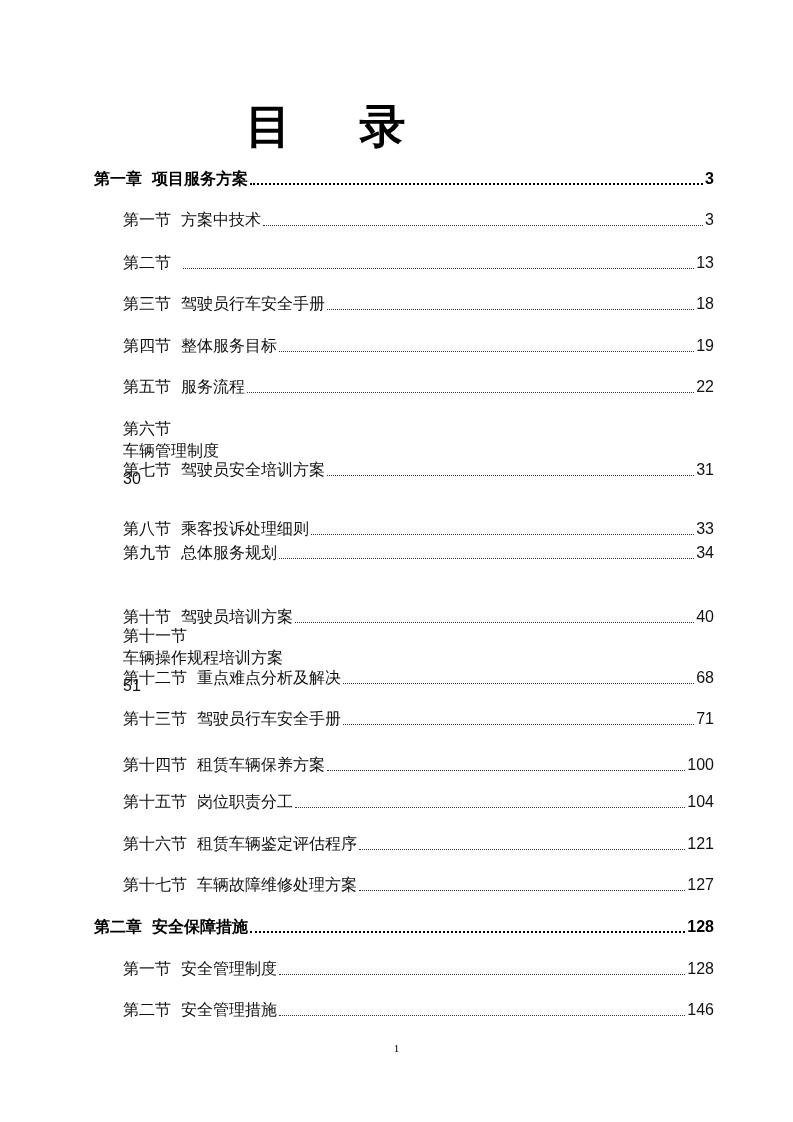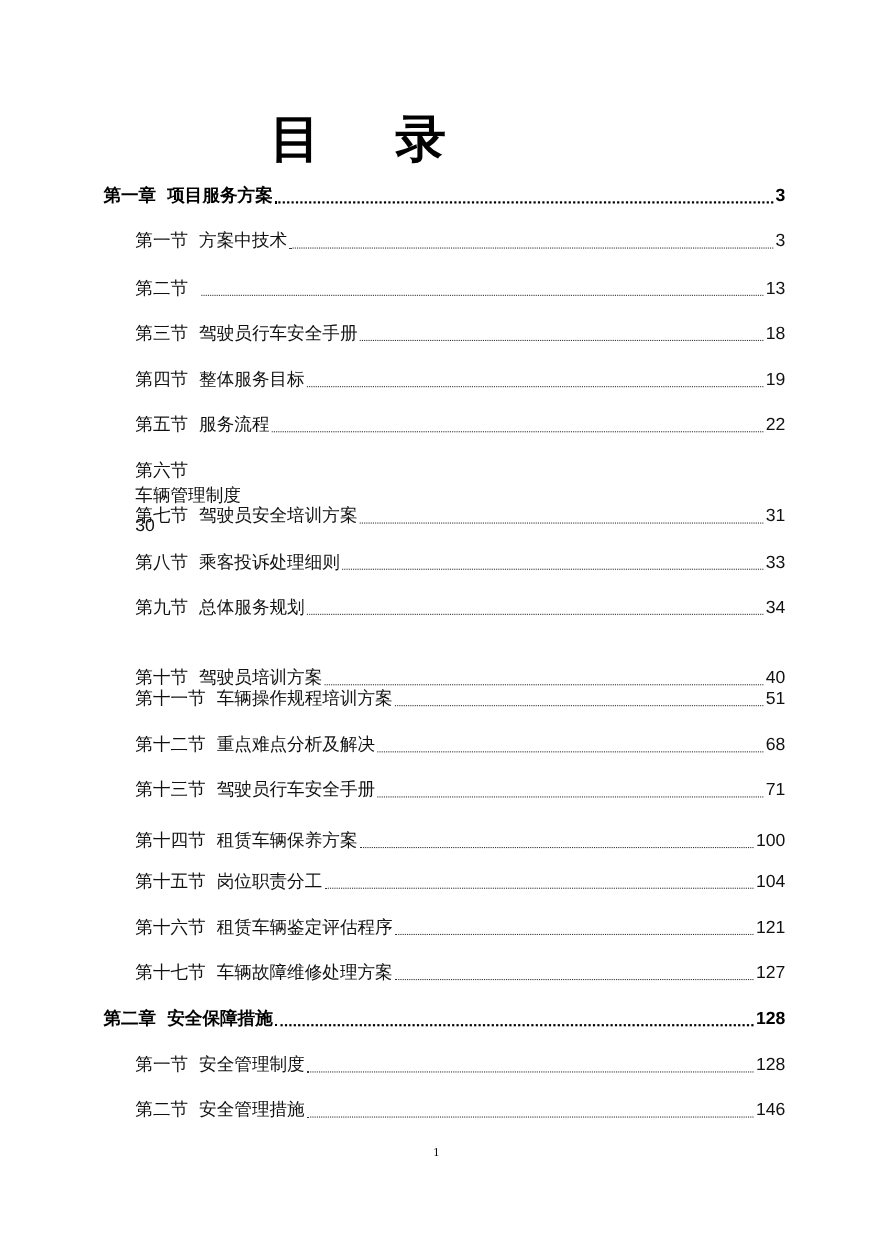--- a/index.html
+++ b/index.html
@@ -84,42 +84,42 @@
       <span class="leader"></span>
       <span class="page">30</span>
     </div>
     <div class="toc-entry section" style="top: 459px;">
       <span class="num">第七节</span>
       <span class="gap"></span>
       <span class="text">驾驶员安全培训方案</span>
       <span class="leader"></span>
       <span class="page">31</span>
     </div>
-    <div class="toc-entry section" style="top: 501px;">
+    <div class="toc-entry section" style="top: 518px;">
       <span class="num">第八节</span>
       <span class="gap"></span>
       <span class="text">乘客投诉处理细则</span>
       <span class="leader"></span>
       <span class="page">33</span>
     </div>
     <div class="toc-entry section" style="top: 542px;">
       <span class="num">第九节</span>
       <span class="gap"></span>
       <span class="text">总体服务规划</span>
       <span class="leader"></span>
       <span class="page">34</span>
     </div>
     <div class="toc-entry section" style="top: 606px;">
       <span class="num">第十节</span>
       <span class="gap"></span>
       <span class="text">驾驶员培训方案</span>
       <span class="leader"></span>
       <span class="page">40</span>
     </div>
-    <div class="toc-entry section" style="top: 625px;">
+    <div class="toc-entry section" style="top: 625px; flex-direction: column;">
       <span class="num">第十一节</span>
       <span class="gap"></span>
       <span class="text">车辆操作规程培训方案</span>
       <span class="leader"></span>
       <span class="page">51</span>
     </div>
     <div class="toc-entry section" style="top: 667px;">
       <span class="num">第十二节</span>
       <span class="gap"></span>
       <span class="text">重点难点分析及解决</span>

